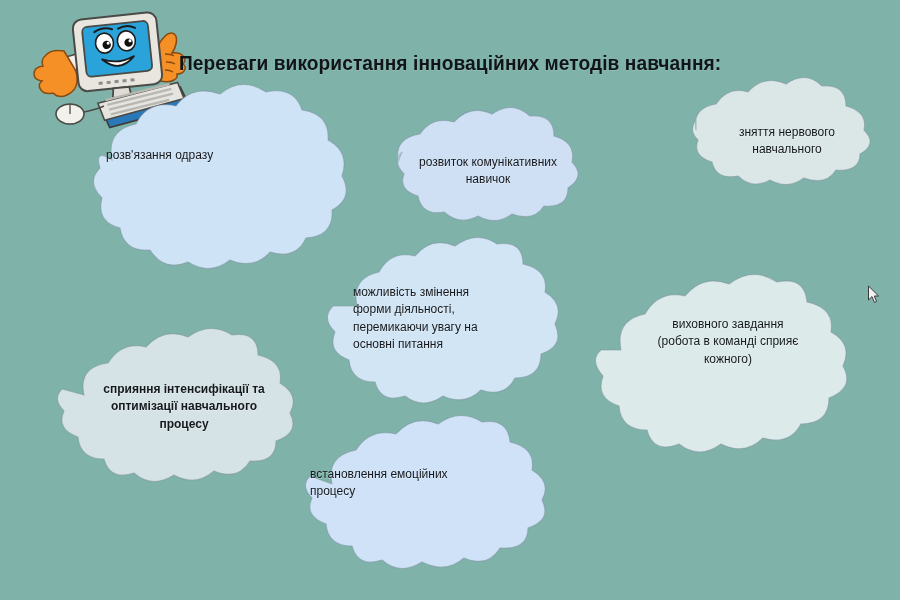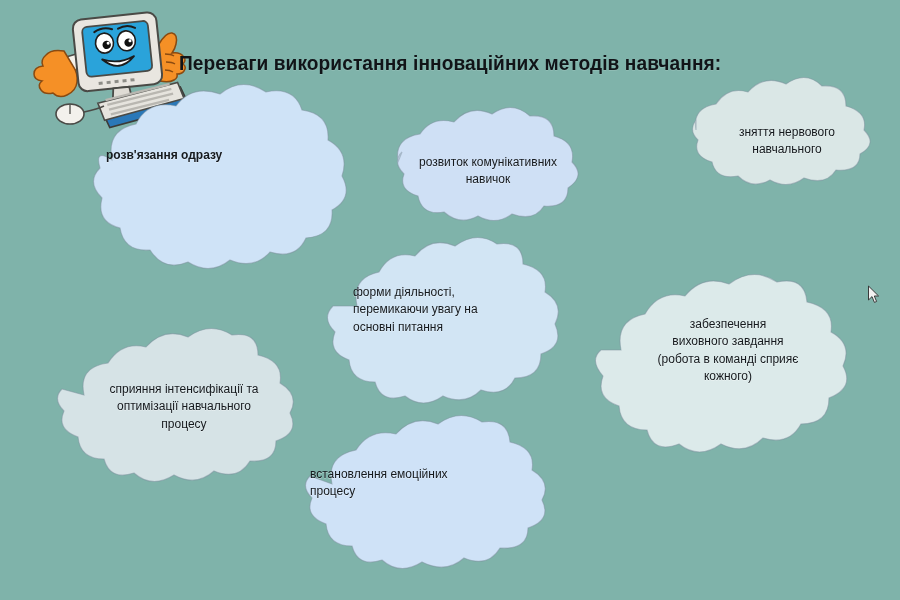--- a/index.html
+++ b/index.html
@@ -109,21 +109,21 @@
       </g>
     </svg>
   </div>
 
   <div class="title">Переваги використання інноваційних методів навчання:</div>
 
   <div class="cloud left" style="left:30px;top:105px;width:312px;height:185px;">
     <svg viewBox="0 0 312 185" preserveAspectRatio="none">
       <path d="M58 55 q-6 -30 24 -36 q12 -24 40 -18 q16 -22 44 -12 q22 -18 46 -2 q28 -6 36 18 q28 4 26 30 q22 12 14 36 q12 22 -10 34 q2 26 -26 28 q-10 22 -36 14 q-16 18 -40 8 q-20 16 -42 2 q-24 10 -38 -12 q-26 2 -30 -22 q-24 -6 -18 -30 q-16 -16 -2 -30 q-6 -20 12 -8 Z" fill="#cfe3f7" stroke="#7e8f9d" stroke-width="1.1" stroke-opacity=".5"></path>
     </svg>
-    <div class="txt" style="top:42px;padding-left:52px;font-weight:bold;">
+    <div class="txt" style="top:42px;padding-left:52px;">
       <span class="ln">розв'язання одразу</span>
     </div>
   </div>
 
   <div class="cloud center" style="left:330px;top:118px;width:268px;height:125px;">
     <svg viewBox="0 0 268 125" preserveAspectRatio="none">
       <path d="M44 44 q-4 -24 22 -28 q12 -18 34 -12 q16 -18 38 -8 q20 -14 38 2 q24 -2 24 20 q22 6 18 26 q14 14 -4 26 q0 20 -24 18 q-10 16 -32 8 q-16 12 -34 2 q-18 10 -34 -4 q-22 4 -26 -16 q-20 -6 -14 -22 q-12 -12 -2 -22 Z" fill="#cfe0f5" stroke="#7e8f9d" stroke-width="1.1" stroke-opacity=".5"></path>
     </svg>
     <div class="txt" style="top:36px;">
       <span class="ln">розвиток комунікативних</span>
@@ -139,43 +139,43 @@
       <span class="ln">зняття нервового</span>
       <span class="ln">навчального</span>
     </div>
   </div>
 
   <div class="cloud left" style="left:285px;top:252px;width:288px;height:180px;">
     <svg viewBox="0 0 288 180" preserveAspectRatio="none">
       <path d="M48 54 q-6 -28 22 -34 q12 -22 36 -16 q16 -20 40 -10 q22 -16 42 -2 q26 -4 26 20 q26 6 22 28 q20 12 10 32 q10 22 -14 30 q0 24 -26 24 q-10 20 -34 12 q-16 16 -38 6 q-20 14 -38 0 q-24 8 -30 -14 q-24 0 -26 -22 q-22 -8 -14 -28 q-14 -14 -2 -26 Z" fill="#d2e5f4" stroke="#7e8f9d" stroke-width="1.1" stroke-opacity=".5"></path>
     </svg>
     <div class="txt" style="top:32px;padding-left:44px;">
+      <span class="ln">можливість змінення</span>
       <span class="ln">форми діяльності,</span>
       <span class="ln">перемикаючи увагу на</span>
       <span class="ln">основні питання</span>
     </div>
   </div>
 
   <div class="cloud center" style="left:545px;top:292px;width:318px;height:190px;">
     <svg viewBox="0 0 318 190" preserveAspectRatio="none">
       <path d="M52 58 q-6 -30 24 -36 q14 -24 40 -18 q18 -22 44 -12 q24 -18 48 -2 q28 -6 30 20 q28 6 24 30 q22 12 12 34 q12 22 -14 32 q0 26 -28 26 q-12 22 -38 14 q-18 18 -42 6 q-22 16 -42 0 q-26 10 -32 -14 q-26 0 -28 -24 q-24 -8 -16 -30 q-14 -16 -2 -26 Z" fill="#dceaea" stroke="#7e8f9d" stroke-width="1.1" stroke-opacity=".5"></path>
     </svg>
     <div class="txt" style="top:24px;">
-      <span class="ln">забезпечення</span>
       <span class="ln">виховного завдання</span>
       <span class="ln">(робота в команді сприяє</span>
       <span class="ln">кожного)</span>
     </div>
   </div>
 
   <div class="cloud center" style="left:10px;top:345px;width:300px;height:160px;">
     <svg viewBox="0 0 300 160" preserveAspectRatio="none">
       <path d="M50 50 q-6 -28 24 -32 q14 -22 38 -16 q18 -20 42 -10 q22 -16 44 -2 q26 -4 26 20 q26 6 22 28 q20 12 10 30 q10 20 -14 28 q0 22 -26 20 q-12 20 -36 10 q-18 16 -40 4 q-22 14 -40 -2 q-24 8 -30 -14 q-24 0 -26 -22 q-22 -8 -14 -26 q-12 -12 -2 -22 Z" fill="#d6e3e6" stroke="#7e8f9d" stroke-width="1.1" stroke-opacity=".5"></path>
     </svg>
-    <div class="txt" style="top:36px;">
+    <div class="txt" style="top:36px;font-weight:bold;">
       <span class="ln">сприяння інтенсифікації та</span>
       <span class="ln">оптимізації навчального</span>
       <span class="ln">процесу</span>
     </div>
   </div>
 
   <div class="cloud left" style="left:258px;top:432px;width:306px;height:165px;">
     <svg viewBox="0 0 306 165" preserveAspectRatio="none">
       <path d="M50 52 q-6 -28 24 -34 q14 -22 40 -16 q18 -20 42 -10 q22 -16 44 -2 q26 -4 28 20 q26 6 22 28 q20 12 10 30 q10 20 -14 28 q0 22 -28 20 q-12 20 -36 10 q-18 16 -42 4 q-22 14 -40 -2 q-24 8 -30 -14 q-24 0 -26 -22 q-22 -8 -14 -26 q-12 -12 -2 -22 Z" fill="#cfe2f7" stroke="#7e8f9d" stroke-width="1.1" stroke-opacity=".5"></path>
     </svg>

